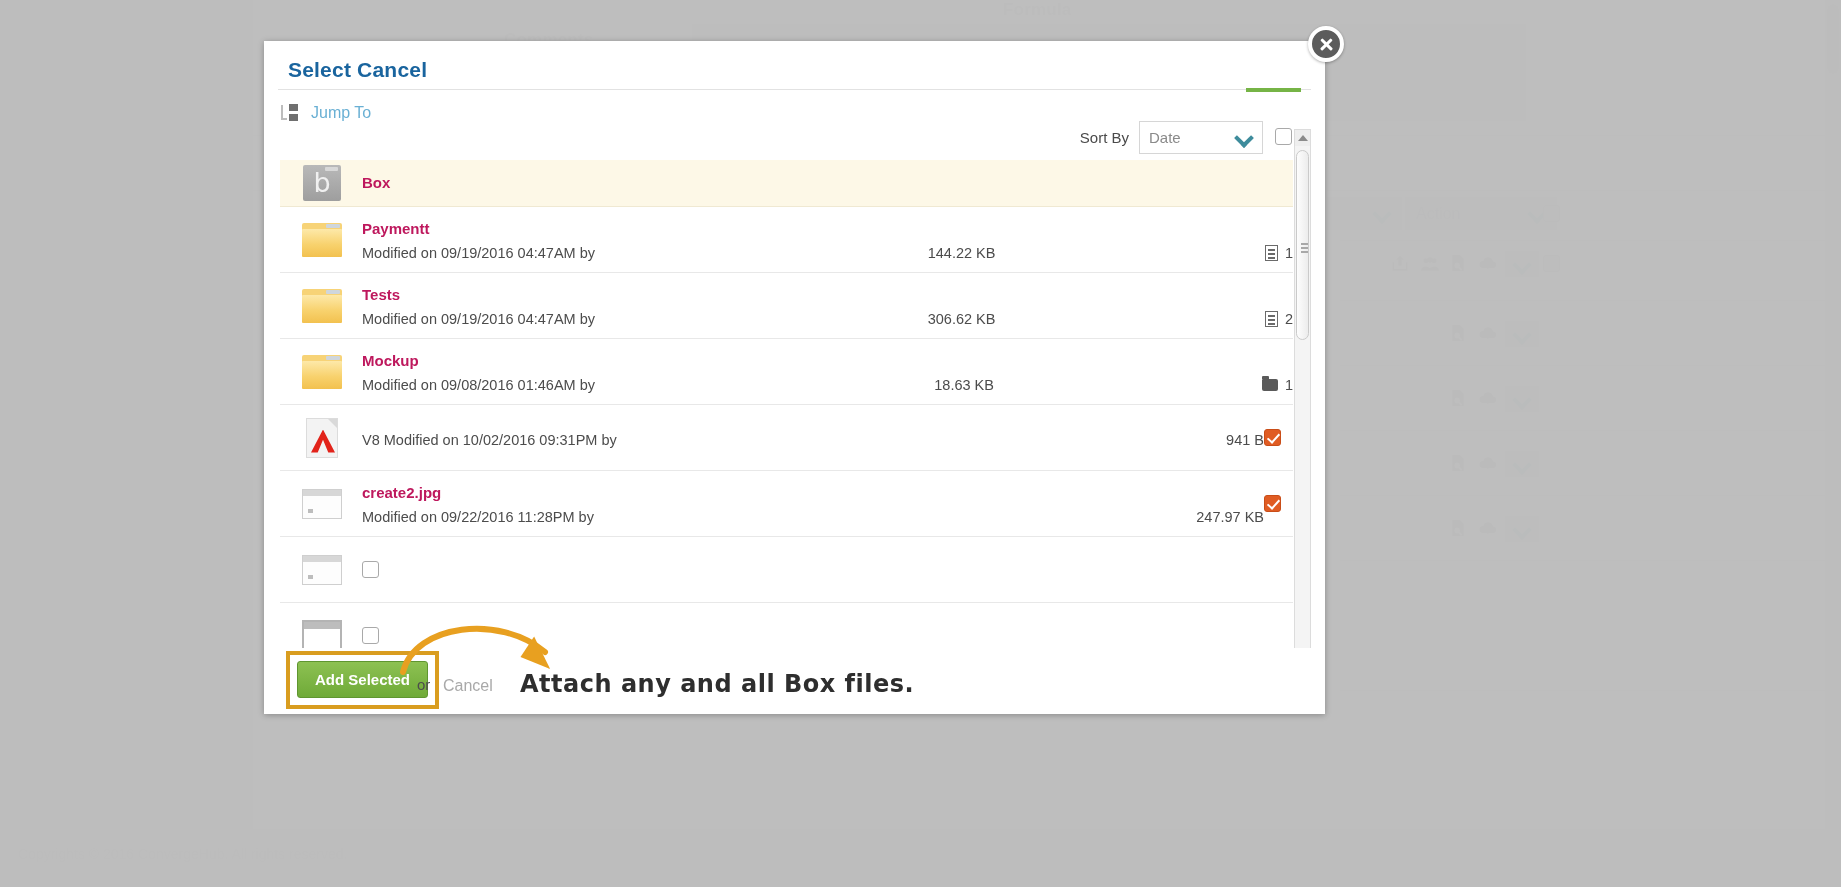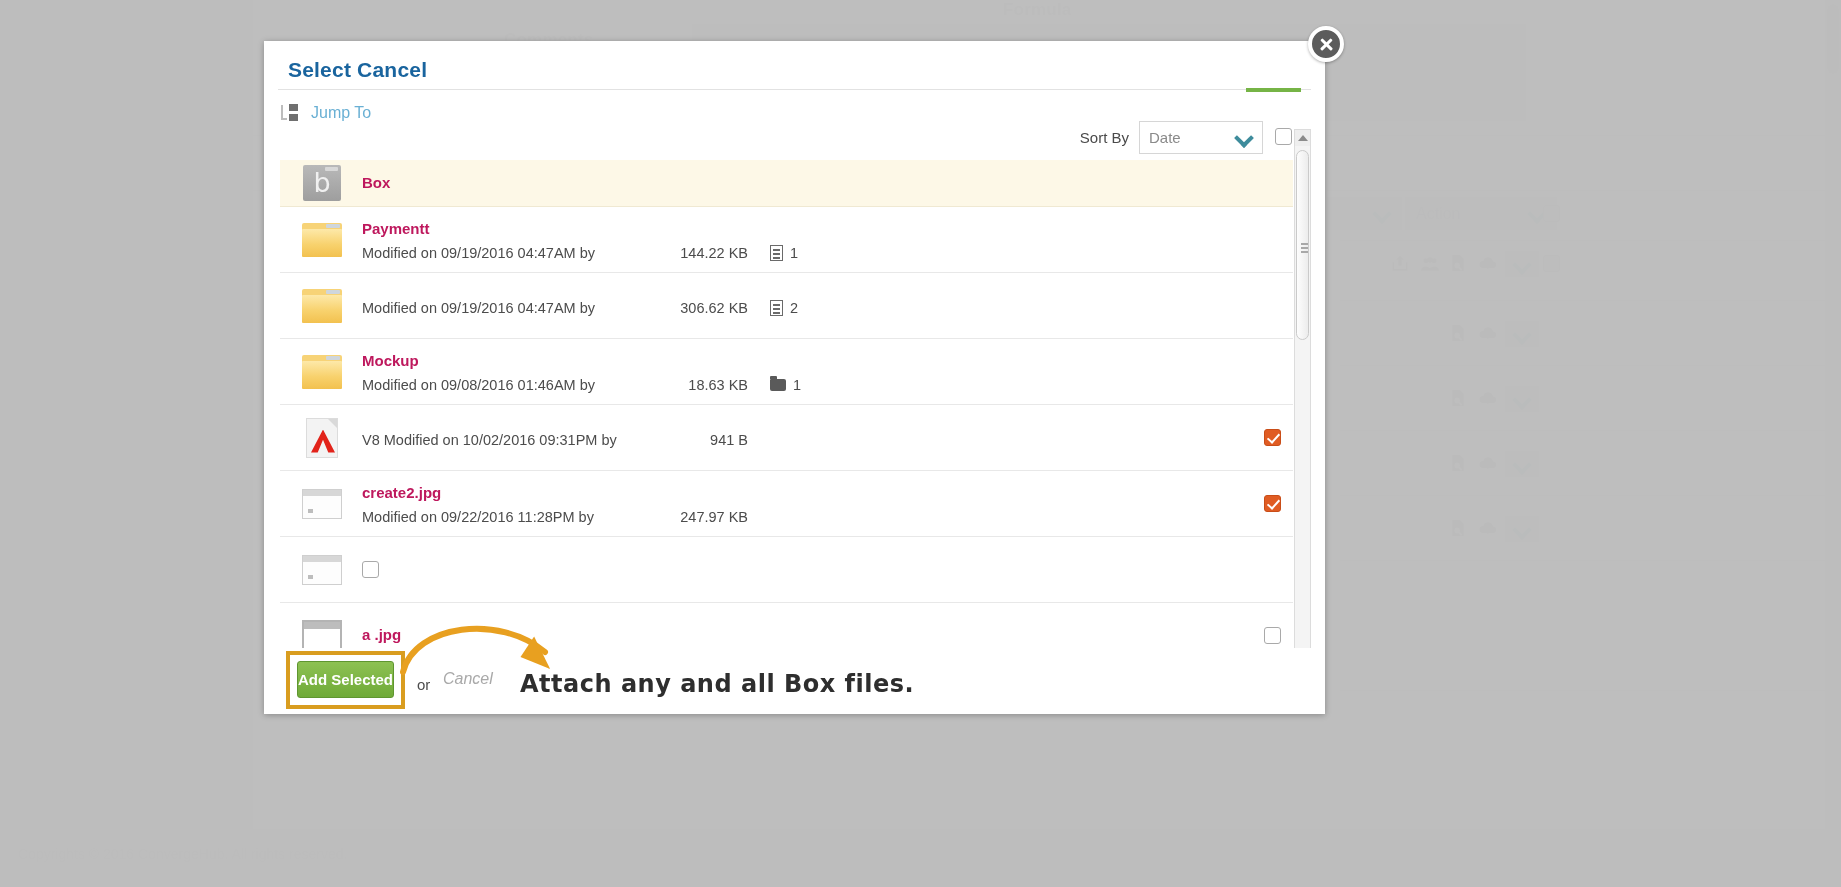--- a/index.html
+++ b/index.html
@@ -148,20 +148,21 @@
   }
   .row-main { flex: 1 1 auto; min-width: 0; }
   .row-name {
     font-size: 15px; font-weight: bold; color: #be185d;
     line-height: 1.5;
   }
   .row-meta {
     display: flex; align-items: center;
     font-size: 14.5px; color: #4c4c4c;
     margin-top: 5px;
+    justify-content: space-between;
   }
   .meta-modified { width: 300px; }
   .meta-size { width: 86px; text-align: right; }
   .meta-count {
     display: flex; align-items: center; gap: 7px;
     margin-left: 22px;
   }
   .row-chk {
     flex: 0 0 auto; margin-right: 12px;
     width: 17px; height: 17px;
@@ -307,32 +308,31 @@
   .addsel-wrap {
     position: absolute; left: 22px; top: 3px;
     border: 4px solid #d99d20;
     padding: 6px 7px 7px 7px;
     background: #fff;
   }
   .btn-add {
     background: linear-gradient(180deg,#8dc152 0%, #6faa38 100%);
     border: 1px solid #5f9630;
     color: #fff; font-size: 15px; font-weight: bold;
-    padding: 9px 0; border-radius: 3px;
+    padding: 9px 17px; border-radius: 3px;
     cursor: pointer;
   }
   .or-text {
     position: absolute; left: 153px; top: 28px;
     font-size: 15px; color: #4c4c4c;
   }
   .btn-cancel {
-    position: absolute; left: 179px; top: 22px;
+    position: absolute; left: 179px; top: 29px;
     font-size: 16px; color: #a9a9a9; background: none; border: none;
     cursor: pointer;
-    font-style: italic;
   }
 
   
   .annot-text {
     position: absolute; left: 520px; top: 670px;
     font-family: "DejaVu Sans", sans-serif;
     font-size: 24px; font-weight: bold; color: #2e2e2e;
     z-index: 60; letter-spacing: .5px;
   }
   .annot-arrow {
@@ -530,20 +530,21 @@
       </div>
       <div class="row">
         <div class="row-icon">
           <div class="folder">
             <div class="tab"></div>
             <div class="body"></div>
             <div class="stripe"></div>
           </div>
         </div>
         <div class="row-main">
+          <div class="row-name">Tests</div>
           <div class="row-meta">
             <span class="meta-modified">Modified on 09/19/2016 04:47AM by</span>
             <span class="meta-size">306.62 KB</span>
             <span class="meta-count">
               <span class="glyph-doc"></span>
               <span>2</span>
             </span>
           </div>
         </div>
       </div>
@@ -606,23 +607,20 @@
           </div>
         </div>
         <div class="row-chk"></div>
       </div>
       <div class="row">
         <div class="row-icon">
           <div class="imgicon plain">
             <div class="topbar"></div>
           </div>
         </div>
-        <div class="row-main">
-          <div class="row-name">a .jpg</div>
-        </div>
         <div class="row-chk"></div>
       </div>
     </div>
 
   <div class="list-scroll">
     <div class="ls-arrow up">
         <span class="tri-up"></span>
       </div>
     <div class="ls-thumb">
       <div class="ls-grip"></div>

